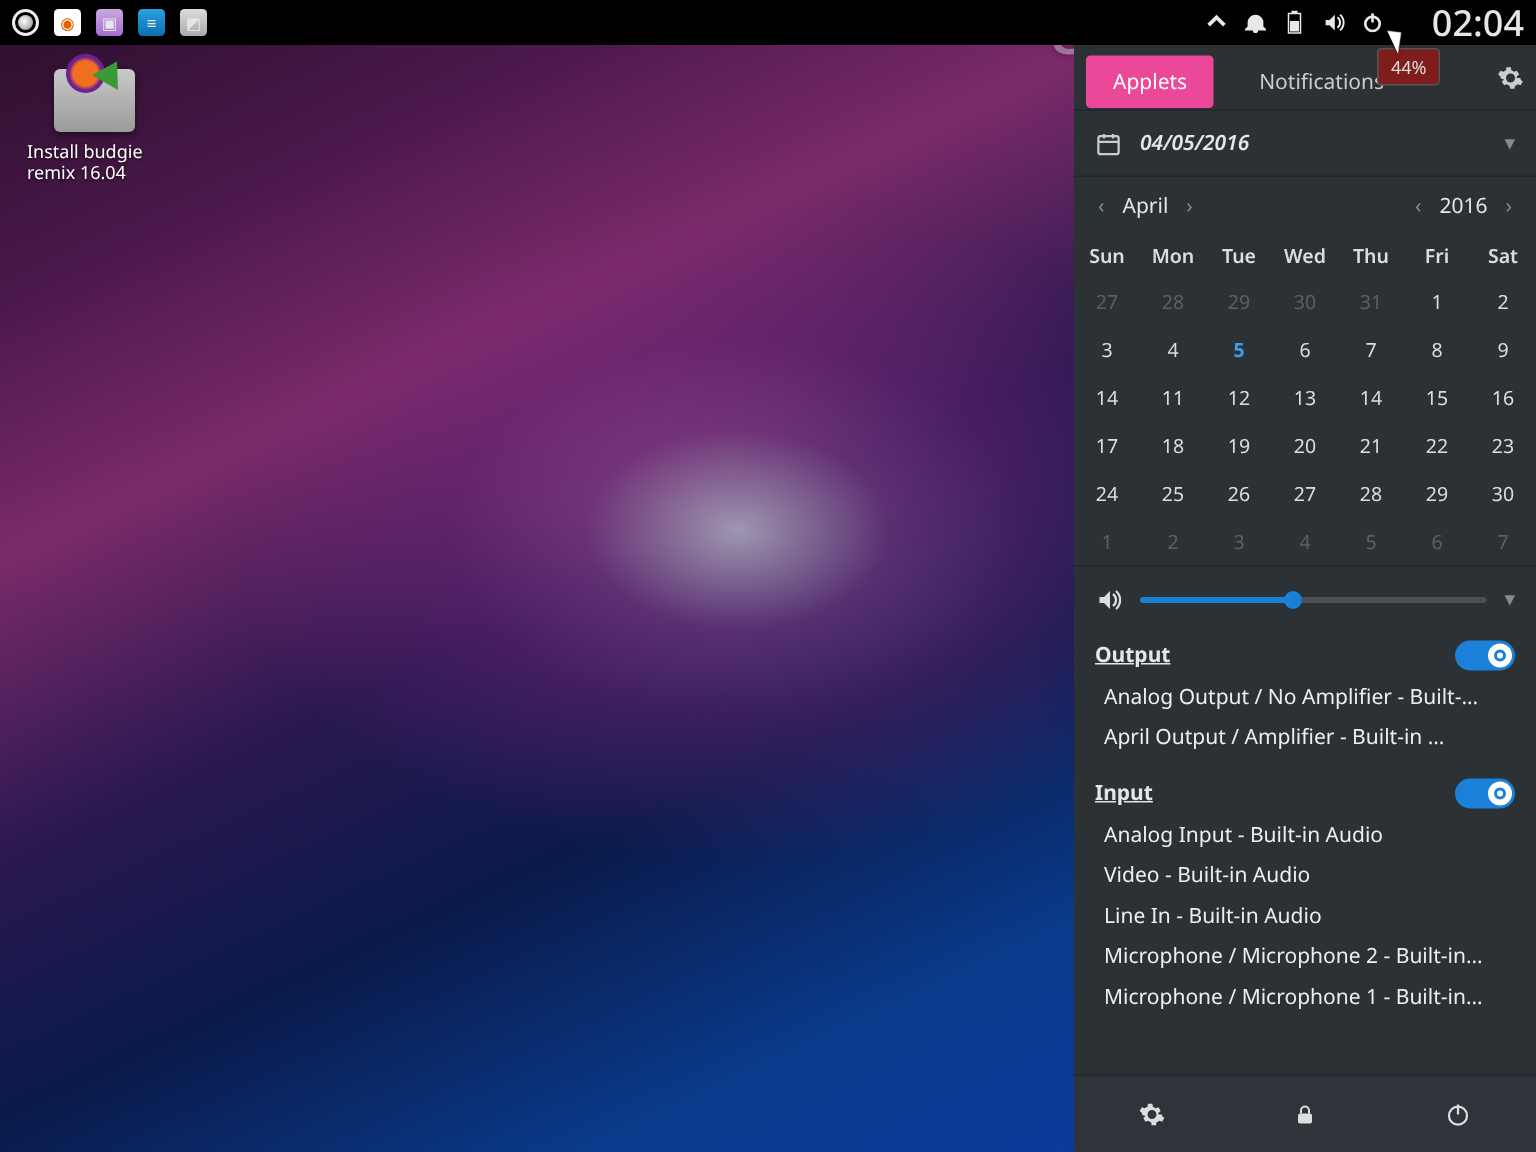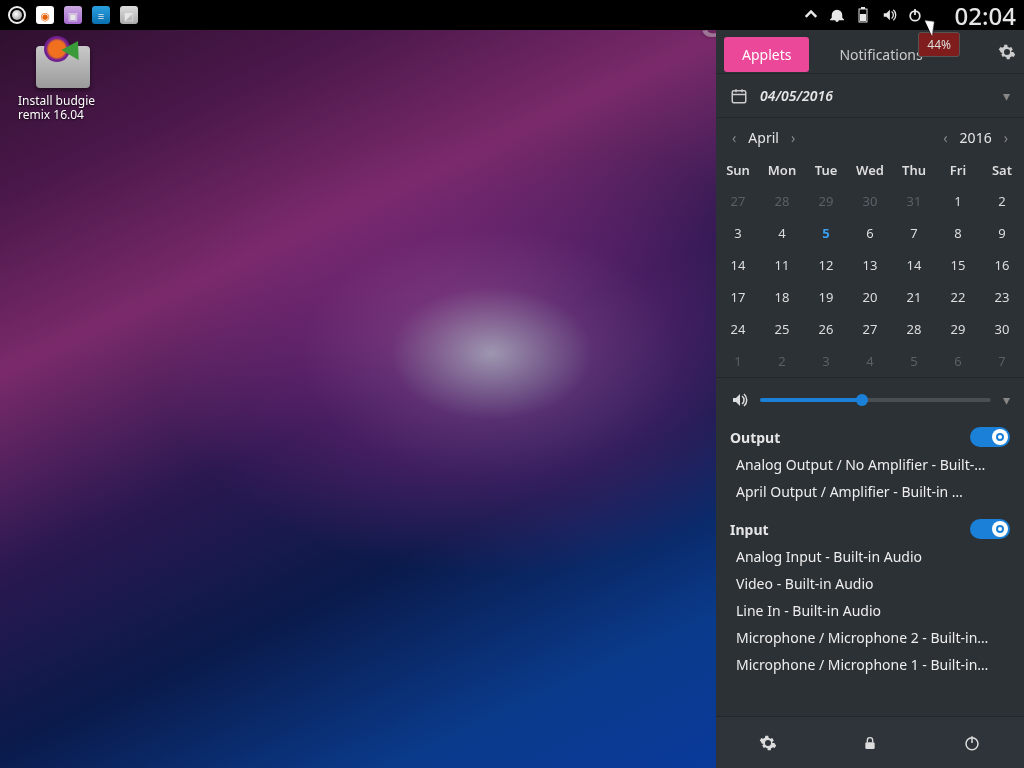--- a/index.html
+++ b/index.html
@@ -112,21 +112,21 @@
   table.cal td.out { color:#5a6066;}
   table.cal td.today { color:#3a9ff0; font-weight:700;}
 
   .section { border-top:1px solid #23272b; padding:12px 14px 10px;}
   .vol-row { display:flex; align-items:center; gap:12px;}
   .vol-track { flex:1; height:4px; background:#4a4f54; border-radius:2px; position:relative; cursor:pointer;}
   .vol-fill { position:absolute; left:0; top:0; bottom:0; width:44%; background:#1a80d8; border-radius:2px;}
   .vol-thumb { position:absolute; left:44%; top:50%; width:12px;height:12px; margin:-6px 0 0 -6px; border-radius:50%; background:#1a80d8;}
   .vol-dd { color:#888; cursor:pointer;}
 
-  .grp-hdr { display:flex; align-items:flex-end; justify-content:space-between; font-weight:700; padding:8px 14px 4px;}
+  .grp-hdr { display:flex; align-items:flex-start; justify-content:space-between; font-weight:700; padding:8px 14px 4px;text-decoration:underline;}
   .switch { width:40px; height:20px; border-radius:10px; background:#1a80d8; position:relative; cursor:pointer;}
   .switch .knob { position:absolute; right:2px; top:2px; width:16px;height:16px; border-radius:50%; background:#fff;}
   .switch .knob::after{content:'';position:absolute;inset:4px;border:2px solid #1a80d8;border-radius:50%;}
   .opt-list { list-style:none; padding:0 10px 6px 20px;}
   .opt-list li { padding:4px 0; color:#eee; white-space:nowrap; overflow:hidden; text-overflow:ellipsis; position:relative; cursor:pointer;}
   .opt-list li::before { content:'•'; color:#7a8086; position:absolute; left:-12px;}
   .opt-list li.sel::before { color:#fff;}
 
   .rv-footer {
     margin-top:auto; height:52px; border-top:1px solid #23272b;

